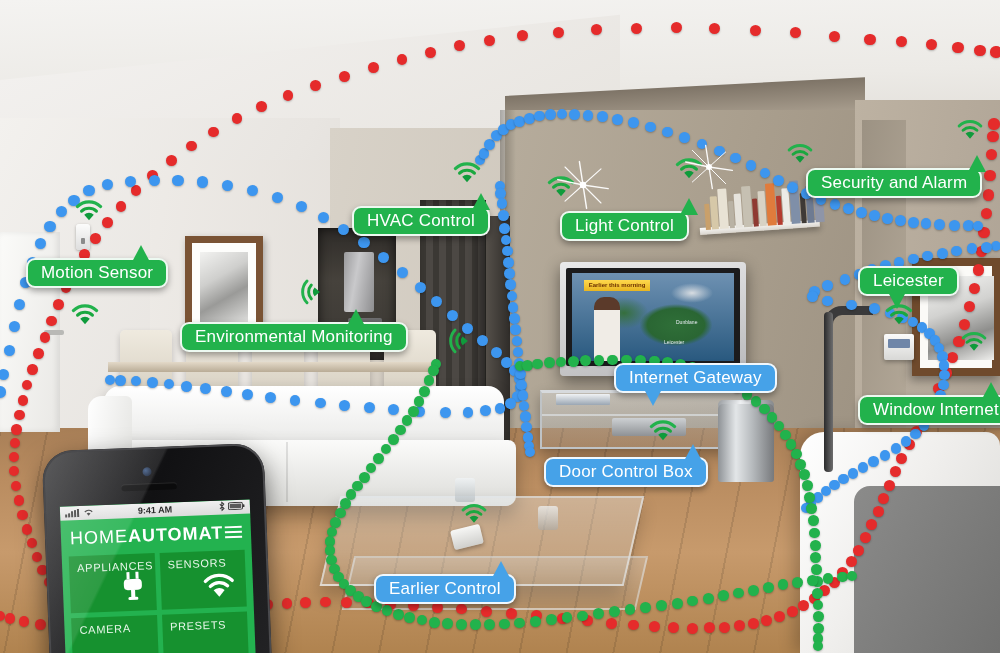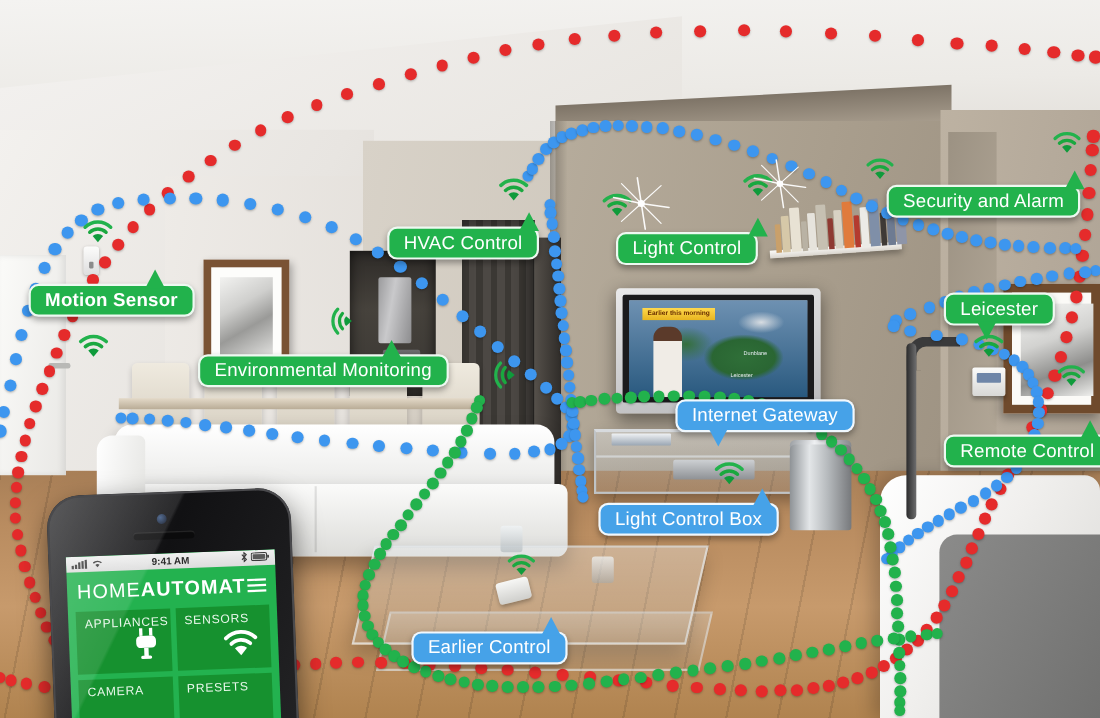--- a/index.html
+++ b/index.html
@@ -977,21 +977,21 @@
       <line x1="30" y1="30" x2="10" y2="10" stroke-width="1.2"></line>
       <line x1="30" y1="30" x2="50" y2="50" stroke-width="1.2"></line>
       <line x1="30" y1="30" x2="50" y2="12" stroke-width="1.2"></line>
       <line x1="30" y1="30" x2="10" y2="48" stroke-width="1.2"></line>
     </g>
     <circle cx="30" cy="30" r="3.6" fill="#ffffff"></circle>
   </svg></div>
     </div>
 
   <div id="bubble-layer">
-      <div class="bubble green" style="left: 26px; top: 258px; font-weight: bold;">
+      <div class="bubble green" style="left: 26px; top: 258px;">
         <span>Motion Sensor</span>
         <span class="tail up green-up" style="left: 104px;"></span>
       </div>
       <div class="bubble green" style="left: 352px; top: 206px;">
         <span>HVAC Control</span>
         <span class="tail up green-up" style="left: 118px;"></span>
       </div>
       <div class="bubble green" style="left: 180px; top: 322px;">
         <span>Environmental Monitoring</span>
         <span class="tail up green-up" style="left: 165px;"></span>
@@ -1002,29 +1002,29 @@
       </div>
       <div class="bubble green" style="left: 806px; top: 168px;">
         <span>Security and Alarm</span>
         <span class="tail up green-up" style="left: 160px;"></span>
       </div>
       <div class="bubble green" style="left: 858px; top: 266px;">
         <span>Leicester</span>
         <span class="tail down green-down" style="left: 28px;"></span>
       </div>
       <div class="bubble green" style="left: 858px; top: 395px;">
-        <span>Remote Control</span>
+        <span>Window Internet</span>
         <span class="tail up green-up" style="left: 122px;"></span>
       </div>
       <div class="bubble blue" style="left: 614px; top: 363px;">
         <span>Internet Gateway</span>
         <span class="tail down blue-down" style="left: 28px;"></span>
       </div>
       <div class="bubble blue" style="left: 544px; top: 457px;">
-        <span>Light Control Box</span>
+        <span>Door Control Box</span>
         <span class="tail up blue-up" style="left: 138px;"></span>
       </div>
       <div class="bubble blue" style="left: 374px; top: 574px;">
         <span>Earlier Control</span>
         <span class="tail up blue-up" style="left: 116px;"></span>
       </div>
     </div>
 
   <div id="phone">
     <div id="phone-body"></div>

